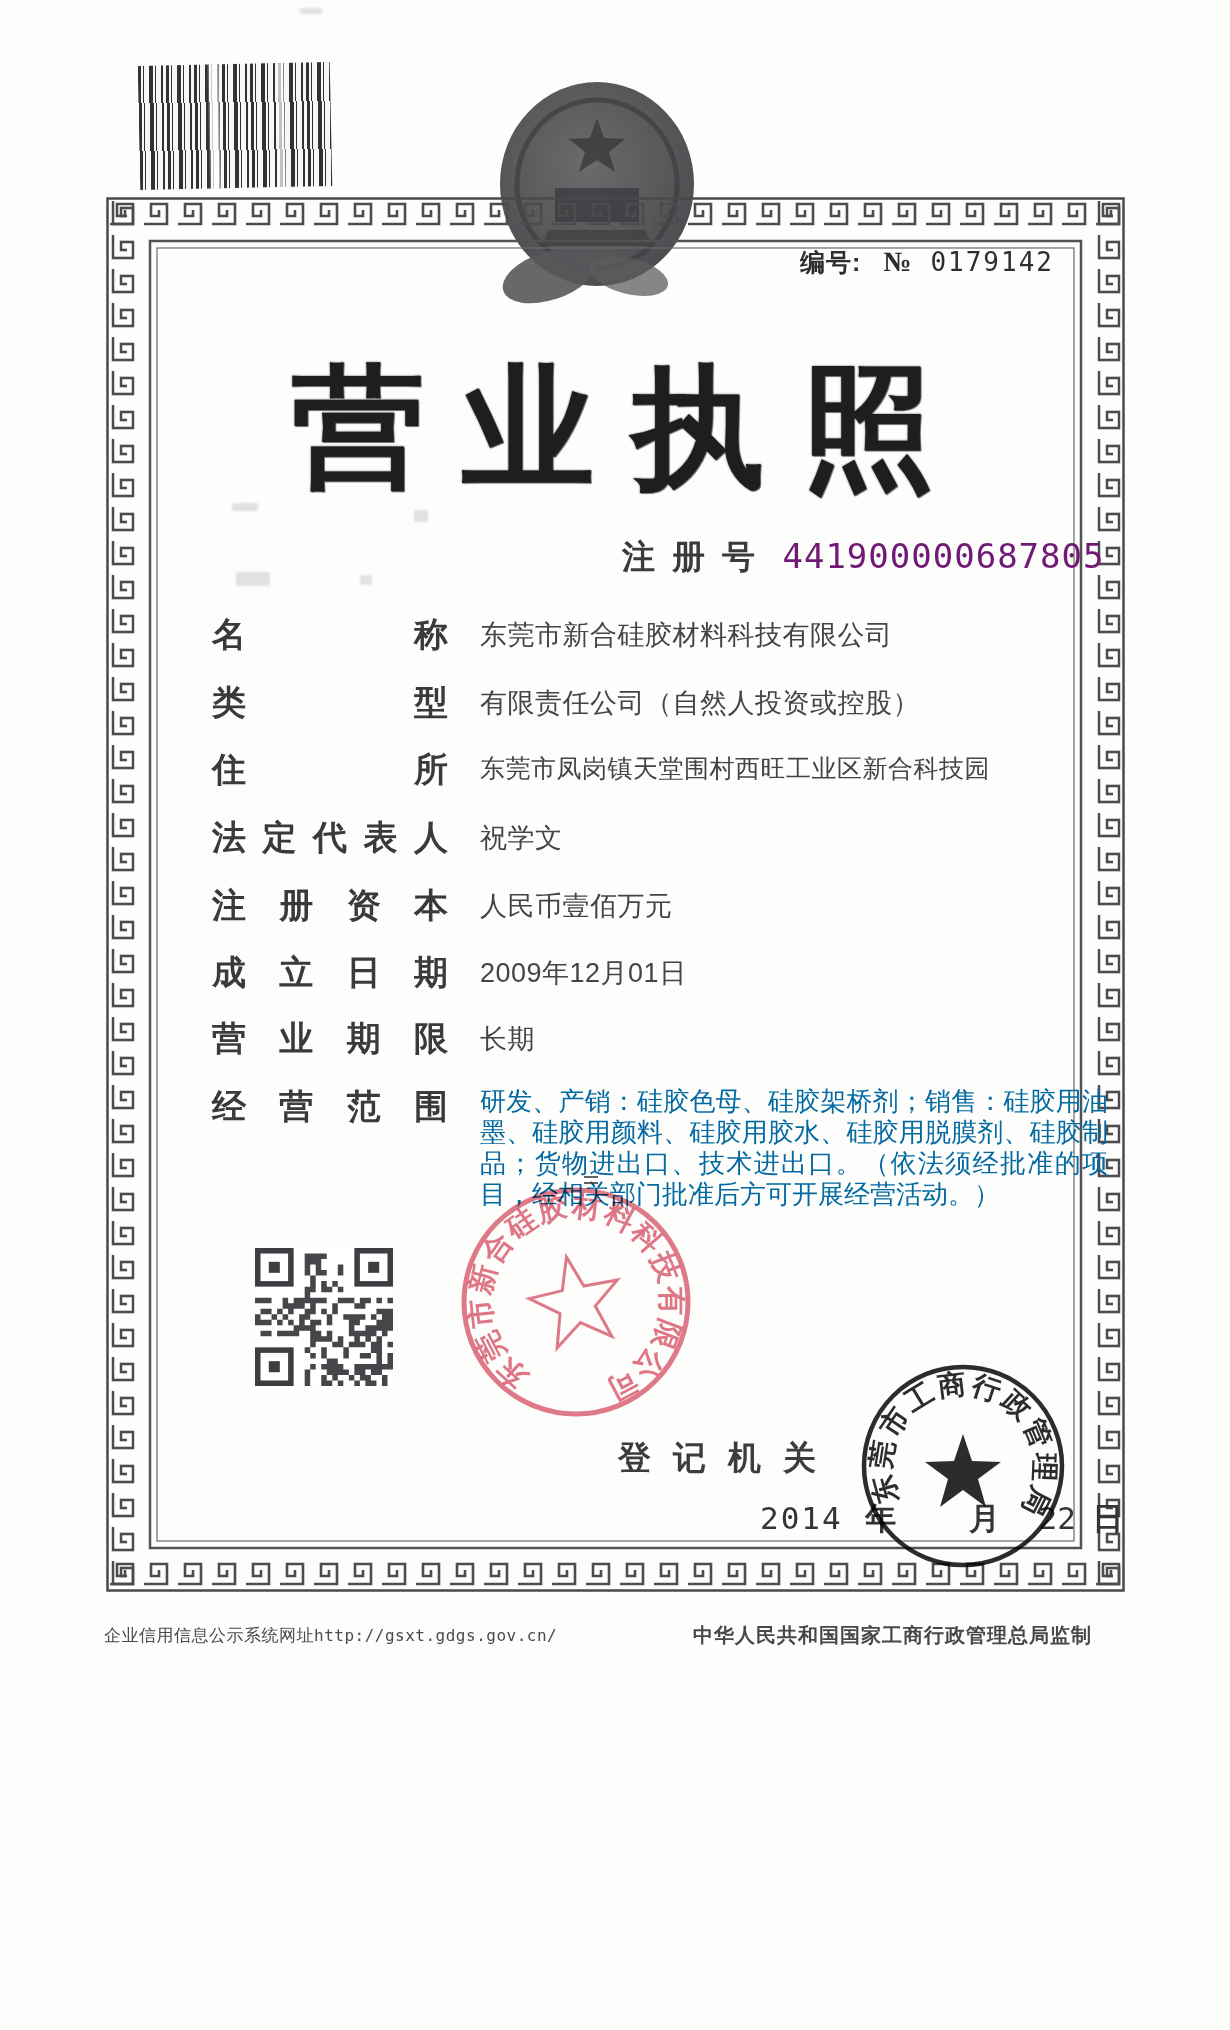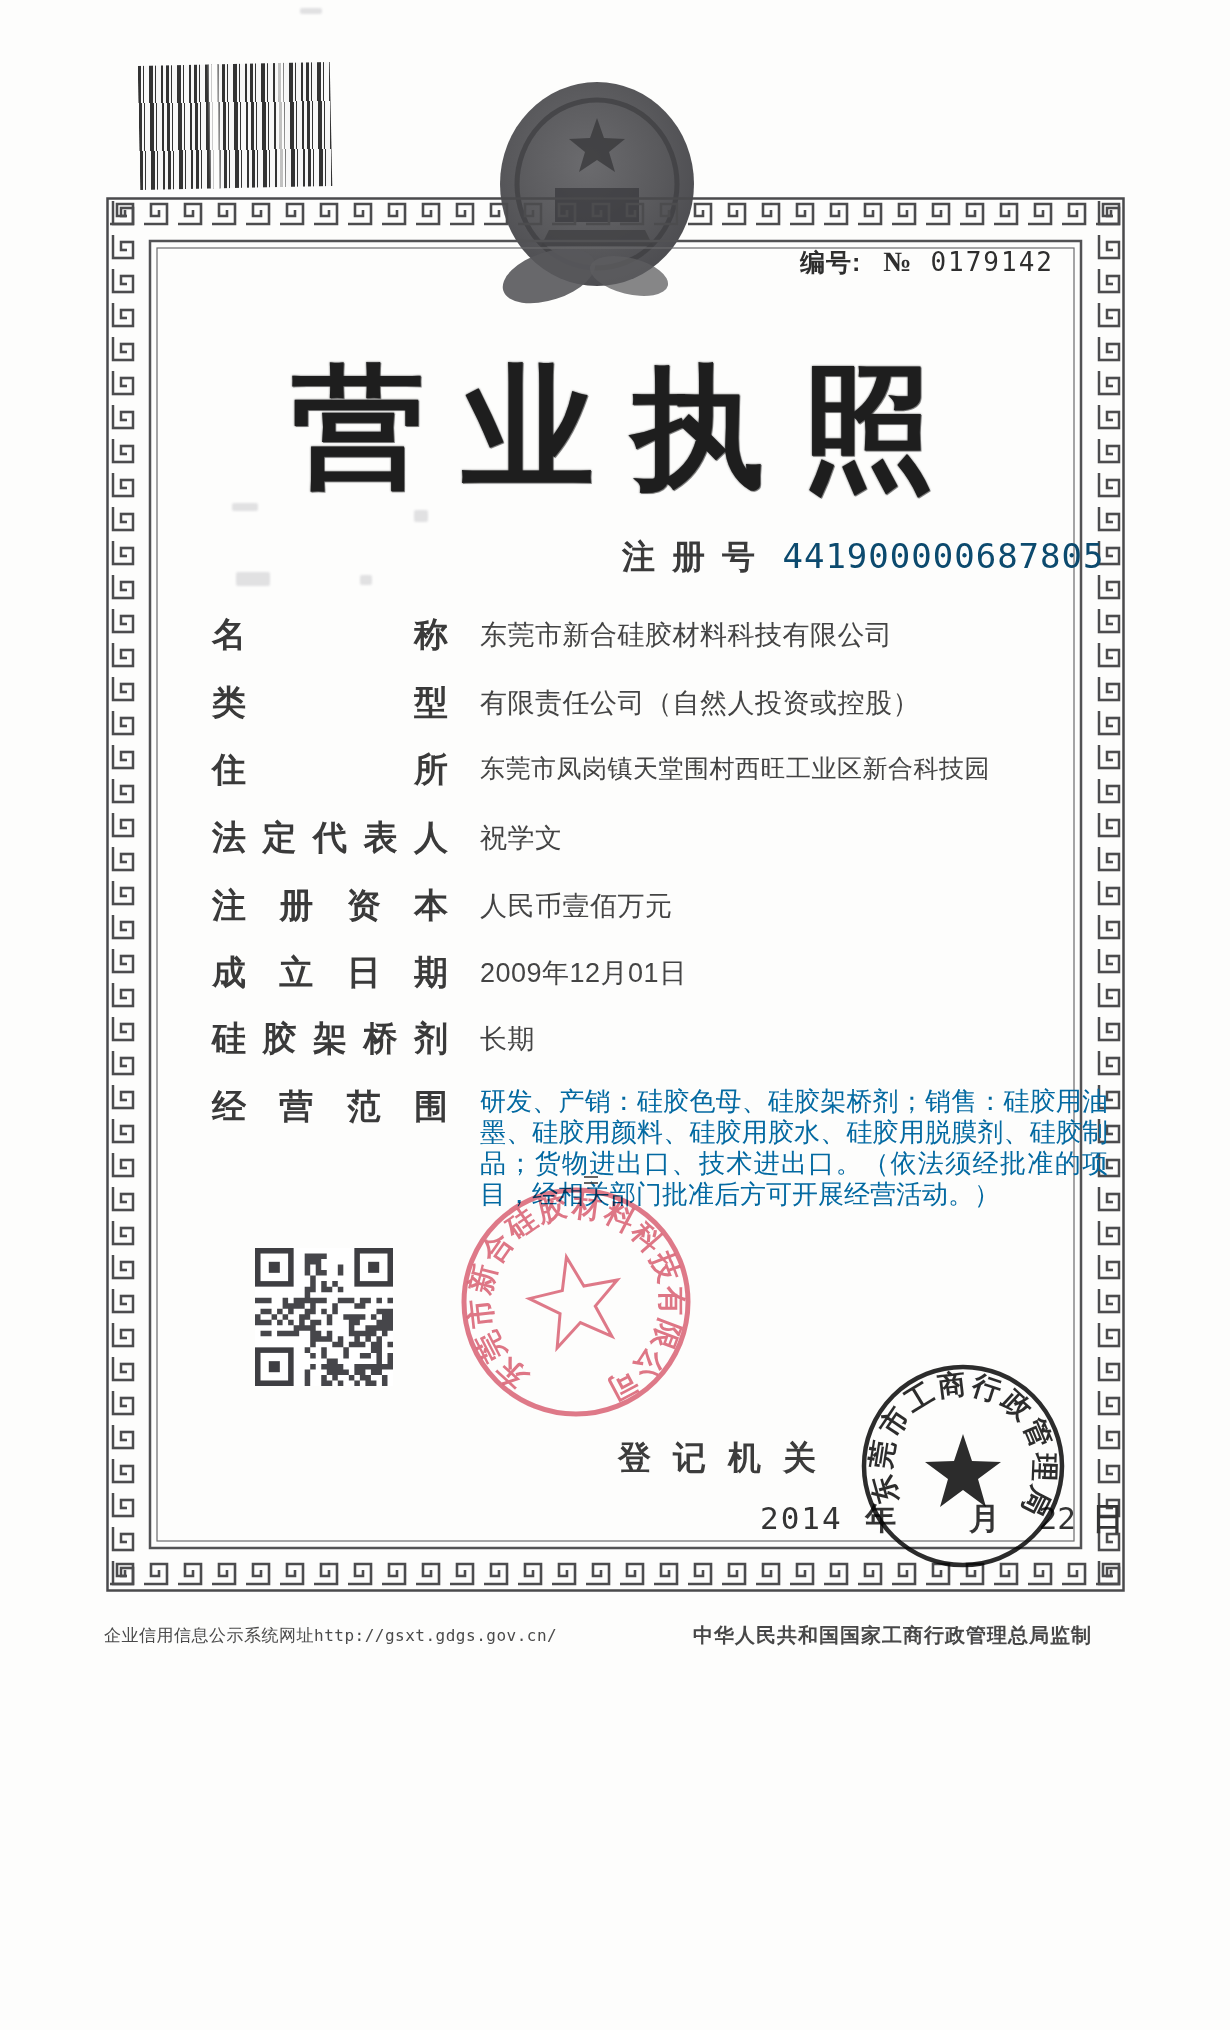--- a/index.html
+++ b/index.html
@@ -31,21 +31,21 @@
   
   .doc-title{
     position:absolute; left:292px; top:340px; white-space:nowrap;
     font-size:132px; font-weight:900; letter-spacing:38px; color:#1e1e1e;
     text-shadow:0 0 2px rgba(20,20,20,.85), 1px 1px 0 rgba(40,40,40,.5);
     font-family:Liberation Serif, serif;
   }
   
   .regno{position:absolute; left:622px; top:535px; white-space:nowrap;}
   .regno .lbl{font-size:33px; font-weight:600; letter-spacing:17px; color:#3a3a3a;}
-  .regno .val{font-family:"DejaVu Sans Mono","Liberation Mono",monospace; font-size:34px; color:#0c4a6e; margin-left:6px; letter-spacing:1px;}
+  .regno .val{font-family:"DejaVu Sans Mono","Liberation Mono",monospace; font-size:34px; color:#701a75; margin-left:6px; letter-spacing:1px;}
   
   .row{position:absolute; left:212px; width:900px;}
   .row .lbl{
     display:inline-block; width:236px; vertical-align:top;
     font-size:34px; font-weight:600; color:#3a3a3a;
     text-align:justify; text-align-last:justify;
   }
   .row .val{
     display:inline-block; margin-left:32px; vertical-align:top;
     font-size:27px; color:#444; padding-top:5px; letter-spacing:.5px;
@@ -138,21 +138,21 @@
   <div class="row" style="top:883px">
     <span class="lbl">注册资本</span><span class="val">人民币壹佰万元</span>
   </div>
   <div class="row" style="top:815px">
     <span class="lbl">法定代表人</span><span class="val">祝学文</span>
   </div>
   <div class="row" style="top:950px">
     <span class="lbl">成立日期</span><span class="val">2009年12月01日</span>
   </div>
   <div class="row" style="top:1016px">
-    <span class="lbl">硅胶架桥剂</span><span class="val">长期</span>
+    <span class="lbl">营业期限</span><span class="val">长期</span>
   </div>
   <div class="row scope" style="top:1084px">
     <span class="lbl">经营范围</span><span class="val">研发、产销：硅胶色母、硅胶架桥剂；销售：硅胶用油墨、硅胶用颜料、硅胶用胶水、硅胶用脱膜剂、硅胶制品；货物进出口、技术进出口。（依法须经批准的项目，经相关部门批准后方可开展经营活动。）</span>
   </div>
 
   <svg id="qr" class="qr-svg" width="138" height="138" viewBox="0 0 137.5 137.5">
     <rect width="137.5" height="137.5" fill="#fff"></rect>
     <path id="qrdata" fill="#46464a" d="M49.5 5.5h5.5v5.5h-5.5zM55 5.5h5.5v5.5h-5.5zM60.5 5.5h5.5v5.5h-5.5zM66 5.5h5.5v5.5h-5.5zM49.5 11h5.5v5.5h-5.5zM55 11h5.5v5.5h-5.5zM60.5 11h5.5v5.5h-5.5zM49.5 16.5h5.5v5.5h-5.5zM60.5 16.5h5.5v5.5h-5.5zM82.5 16.5h5.5v5.5h-5.5zM49.5 22h5.5v5.5h-5.5zM60.5 22h5.5v5.5h-5.5zM66 22h5.5v5.5h-5.5zM82.5 22h5.5v5.5h-5.5zM55 27.5h5.5v5.5h-5.5zM55 33h5.5v5.5h-5.5zM66 33h5.5v5.5h-5.5zM77 33h5.5v5.5h-5.5zM49.5 38.5h5.5v5.5h-5.5zM55 38.5h5.5v5.5h-5.5zM66 38.5h5.5v5.5h-5.5zM71.5 38.5h5.5v5.5h-5.5zM82.5 38.5h5.5v5.5h-5.5zM49.5 44h5.5v5.5h-5.5zM0 49.5h5.5v5.5h-5.5zM5.5 49.5h5.5v5.5h-5.5zM11 49.5h5.5v5.5h-5.5zM27.5 49.5h5.5v5.5h-5.5zM38.5 49.5h5.5v5.5h-5.5zM44 49.5h5.5v5.5h-5.5zM49.5 49.5h5.5v5.5h-5.5zM55 49.5h5.5v5.5h-5.5zM60.5 49.5h5.5v5.5h-5.5zM66 49.5h5.5v5.5h-5.5zM82.5 49.5h5.5v5.5h-5.5zM88 49.5h5.5v5.5h-5.5zM93.5 49.5h5.5v5.5h-5.5zM104.5 49.5h5.5v5.5h-5.5zM110 49.5h5.5v5.5h-5.5zM121 49.5h5.5v5.5h-5.5zM132 49.5h5.5v5.5h-5.5zM27.5 55h5.5v5.5h-5.5zM33 55h5.5v5.5h-5.5zM38.5 55h5.5v5.5h-5.5zM44 55h5.5v5.5h-5.5zM55 55h5.5v5.5h-5.5zM77 55h5.5v5.5h-5.5zM99 55h5.5v5.5h-5.5zM104.5 55h5.5v5.5h-5.5zM5.5 60.5h5.5v5.5h-5.5zM11 60.5h5.5v5.5h-5.5zM22 60.5h5.5v5.5h-5.5zM33 60.5h5.5v5.5h-5.5zM49.5 60.5h5.5v5.5h-5.5zM55 60.5h5.5v5.5h-5.5zM66 60.5h5.5v5.5h-5.5zM77 60.5h5.5v5.5h-5.5zM121 60.5h5.5v5.5h-5.5zM126.5 60.5h5.5v5.5h-5.5zM132 60.5h5.5v5.5h-5.5zM0 66h5.5v5.5h-5.5zM16.5 66h5.5v5.5h-5.5zM27.5 66h5.5v5.5h-5.5zM44 66h5.5v5.5h-5.5zM49.5 66h5.5v5.5h-5.5zM71.5 66h5.5v5.5h-5.5zM88 66h5.5v5.5h-5.5zM93.5 66h5.5v5.5h-5.5zM99 66h5.5v5.5h-5.5zM104.5 66h5.5v5.5h-5.5zM115.5 66h5.5v5.5h-5.5zM126.5 66h5.5v5.5h-5.5zM132 66h5.5v5.5h-5.5zM0 71.5h5.5v5.5h-5.5zM5.5 71.5h5.5v5.5h-5.5zM11 71.5h5.5v5.5h-5.5zM22 71.5h5.5v5.5h-5.5zM33 71.5h5.5v5.5h-5.5zM44 71.5h5.5v5.5h-5.5zM55 71.5h5.5v5.5h-5.5zM60.5 71.5h5.5v5.5h-5.5zM71.5 71.5h5.5v5.5h-5.5zM93.5 71.5h5.5v5.5h-5.5zM99 71.5h5.5v5.5h-5.5zM121 71.5h5.5v5.5h-5.5zM126.5 71.5h5.5v5.5h-5.5zM132 71.5h5.5v5.5h-5.5zM38.5 77h5.5v5.5h-5.5zM44 77h5.5v5.5h-5.5zM49.5 77h5.5v5.5h-5.5zM55 77h5.5v5.5h-5.5zM93.5 77h5.5v5.5h-5.5zM110 77h5.5v5.5h-5.5zM115.5 77h5.5v5.5h-5.5zM121 77h5.5v5.5h-5.5zM126.5 77h5.5v5.5h-5.5zM132 77h5.5v5.5h-5.5zM5.5 82.5h5.5v5.5h-5.5zM11 82.5h5.5v5.5h-5.5zM22 82.5h5.5v5.5h-5.5zM27.5 82.5h5.5v5.5h-5.5zM33 82.5h5.5v5.5h-5.5zM38.5 82.5h5.5v5.5h-5.5zM55 82.5h5.5v5.5h-5.5zM60.5 82.5h5.5v5.5h-5.5zM71.5 82.5h5.5v5.5h-5.5zM93.5 82.5h5.5v5.5h-5.5zM99 82.5h5.5v5.5h-5.5zM104.5 82.5h5.5v5.5h-5.5zM110 82.5h5.5v5.5h-5.5zM115.5 82.5h5.5v5.5h-5.5zM126.5 82.5h5.5v5.5h-5.5zM55 88h5.5v5.5h-5.5zM60.5 88h5.5v5.5h-5.5zM66 88h5.5v5.5h-5.5zM71.5 88h5.5v5.5h-5.5zM82.5 88h5.5v5.5h-5.5zM99 88h5.5v5.5h-5.5zM110 88h5.5v5.5h-5.5zM121 88h5.5v5.5h-5.5zM55 93.5h5.5v5.5h-5.5zM77 93.5h5.5v5.5h-5.5zM82.5 93.5h5.5v5.5h-5.5zM93.5 93.5h5.5v5.5h-5.5zM99 93.5h5.5v5.5h-5.5zM104.5 93.5h5.5v5.5h-5.5zM115.5 93.5h5.5v5.5h-5.5zM121 93.5h5.5v5.5h-5.5zM132 93.5h5.5v5.5h-5.5zM49.5 99h5.5v5.5h-5.5zM66 99h5.5v5.5h-5.5zM88 99h5.5v5.5h-5.5zM115.5 99h5.5v5.5h-5.5zM121 99h5.5v5.5h-5.5zM55 104.5h5.5v5.5h-5.5zM66 104.5h5.5v5.5h-5.5zM88 104.5h5.5v5.5h-5.5zM104.5 104.5h5.5v5.5h-5.5zM110 104.5h5.5v5.5h-5.5zM121 104.5h5.5v5.5h-5.5zM132 104.5h5.5v5.5h-5.5zM71.5 110h5.5v5.5h-5.5zM77 110h5.5v5.5h-5.5zM121 110h5.5v5.5h-5.5zM132 110h5.5v5.5h-5.5zM55 115.5h5.5v5.5h-5.5zM66 115.5h5.5v5.5h-5.5zM71.5 115.5h5.5v5.5h-5.5zM77 115.5h5.5v5.5h-5.5zM82.5 115.5h5.5v5.5h-5.5zM99 115.5h5.5v5.5h-5.5zM104.5 115.5h5.5v5.5h-5.5zM110 115.5h5.5v5.5h-5.5zM115.5 115.5h5.5v5.5h-5.5zM121 115.5h5.5v5.5h-5.5zM126.5 115.5h5.5v5.5h-5.5zM132 115.5h5.5v5.5h-5.5zM49.5 121h5.5v5.5h-5.5zM71.5 121h5.5v5.5h-5.5zM77 121h5.5v5.5h-5.5zM82.5 121h5.5v5.5h-5.5zM88 121h5.5v5.5h-5.5zM99 121h5.5v5.5h-5.5zM104.5 121h5.5v5.5h-5.5zM115.5 121h5.5v5.5h-5.5zM121 121h5.5v5.5h-5.5zM49.5 126.5h5.5v5.5h-5.5zM66 126.5h5.5v5.5h-5.5zM77 126.5h5.5v5.5h-5.5zM93.5 126.5h5.5v5.5h-5.5zM104.5 126.5h5.5v5.5h-5.5zM110 126.5h5.5v5.5h-5.5zM126.5 126.5h5.5v5.5h-5.5zM49.5 132h5.5v5.5h-5.5zM66 132h5.5v5.5h-5.5zM71.5 132h5.5v5.5h-5.5zM82.5 132h5.5v5.5h-5.5zM99 132h5.5v5.5h-5.5zM110 132h5.5v5.5h-5.5zM115.5 132h5.5v5.5h-5.5zM126.5 132h5.5v5.5h-5.5z"></path>
     <g fill="none" stroke="#3e3e42">
       <rect x="2.75" y="2.75" width="33" height="33" stroke-width="5.5"></rect>

